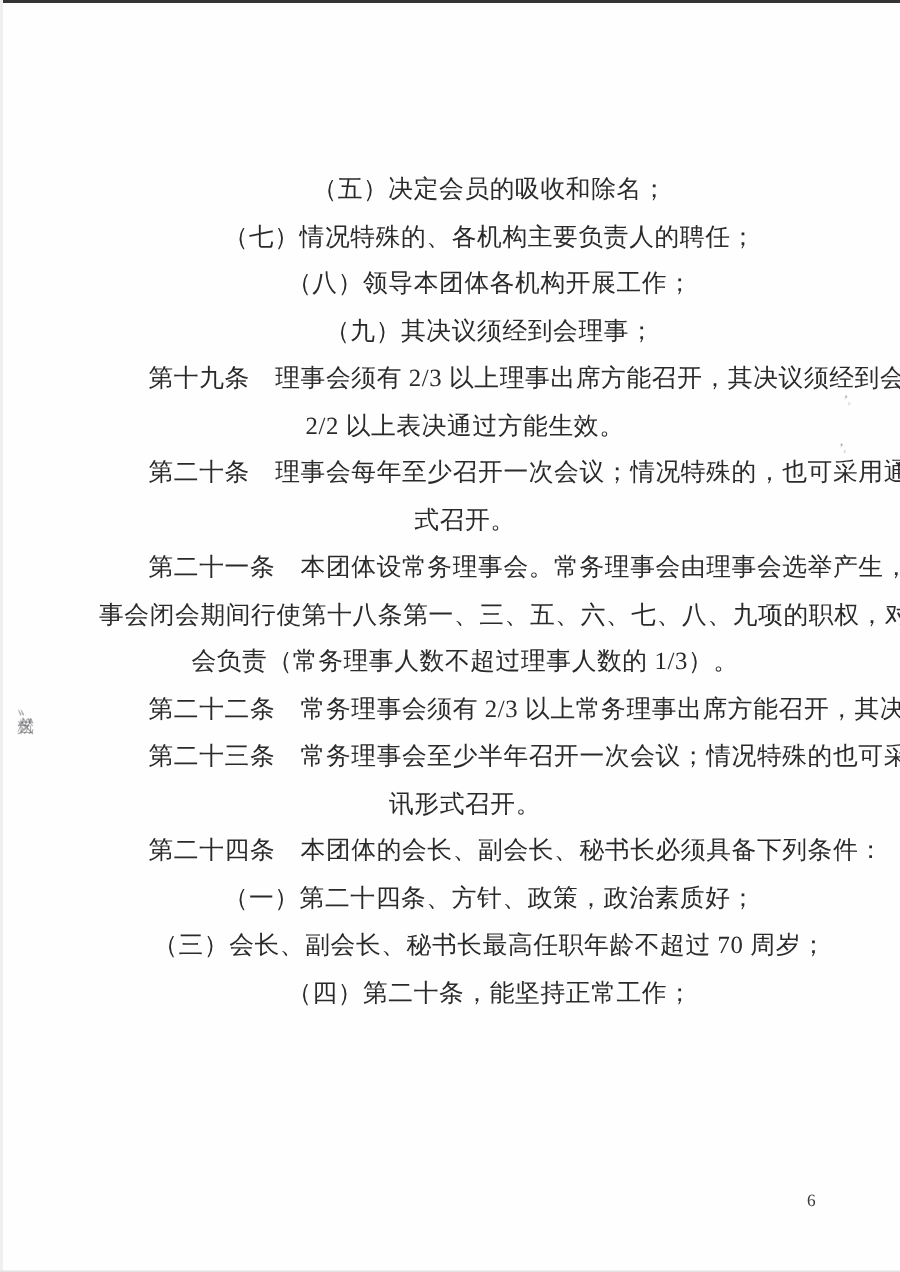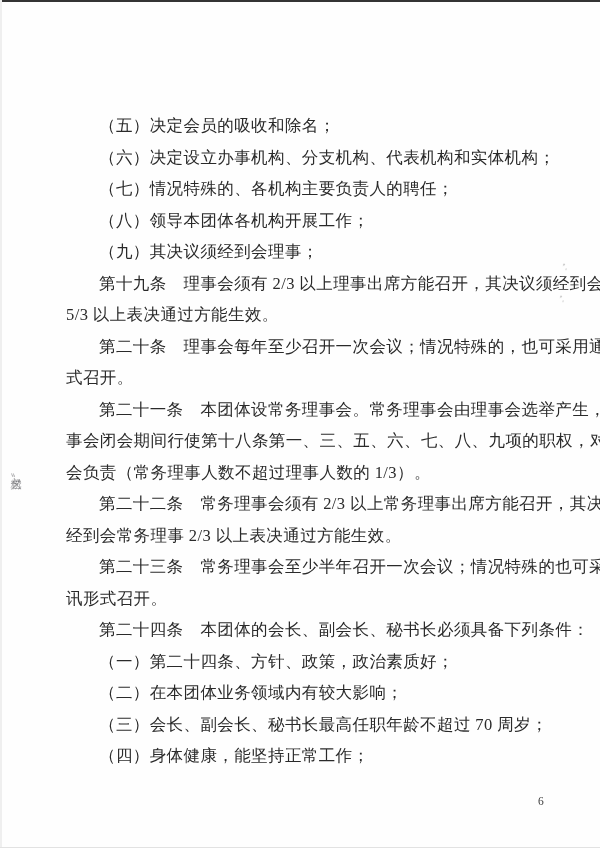--- a/index.html
+++ b/index.html
@@ -36,20 +36,21 @@
   }
   
   .text-block {
     position: absolute;
     top: 110px;
     left: 66px;
     width: 488px;
     color: #2a2a2a;
     font-size: 16.5px;
     letter-spacing: 0.4px;
+    text-align: center;
   }
   .doc-line {
     height: 31.5px;
     line-height: 31.5px;
     white-space: nowrap;
   }
   .doc-line.indent {
     text-indent: 33px;
   }
   
@@ -98,37 +99,34 @@
   <div class="scan-edge-bottom"></div>
 
   <div class="margin-artifact">〝乞丶㐅粉〟</div>
 
   <span class="stray-mark m1">ʼ˒</span>
   <span class="stray-mark m2">ʼ˒</span>
 
   <div class="text-block">
 
   <div class="doc-line indent">（五）决定会员的吸收和除名；</div>
-      <div class="doc-line indent">（六）决定设立办事机构、分支机构、代表机构和实体机构；</div>
       <div class="doc-line indent">（七）情况特殊的、各机构主要负责人的聘任；</div>
       <div class="doc-line indent">（八）领导本团体各机构开展工作；</div>
       <div class="doc-line indent">（九）其决议须经到会理事；</div>
       <div class="doc-line indent">第十九条　理事会须有 2/3 以上理事出席方能召开，其决议须经到会理事</div>
-      <div class="doc-line">5/3 以上表决通过方能生效。</div>
+      <div class="doc-line">2/2 以上表决通过方能生效。</div>
       <div class="doc-line indent">第二十条　理事会每年至少召开一次会议；情况特殊的，也可采用通讯形</div>
       <div class="doc-line">式召开。</div>
       <div class="doc-line indent">第二十一条　本团体设常务理事会。常务理事会由理事会选举产生，在理</div>
       <div class="doc-line">事会闭会期间行使第十八条第一、三、五、六、七、八、九项的职权，对理事</div>
       <div class="doc-line">会负责（常务理事人数不超过理事人数的 1/3）。</div>
       <div class="doc-line indent">第二十二条　常务理事会须有 2/3 以上常务理事出席方能召开，其决议须</div>
-      <div class="doc-line">经到会常务理事 2/3 以上表决通过方能生效。</div>
       <div class="doc-line indent">第二十三条　常务理事会至少半年召开一次会议；情况特殊的也可采用通</div>
       <div class="doc-line">讯形式召开。</div>
       <div class="doc-line indent">第二十四条　本团体的会长、副会长、秘书长必须具备下列条件：</div>
       <div class="doc-line indent">（一）第二十四条、方针、政策，政治素质好；</div>
-      <div class="doc-line indent">（二）在本团体业务领域内有较大影响；</div>
       <div class="doc-line indent">（三）会长、副会长、秘书长最高任职年龄不超过 70 周岁；</div>
-      <div class="doc-line indent">（四）身体健康，能坚持正常工作；</div>
+      <div class="doc-line indent">（四）第二十条，能坚持正常工作；</div>
     </div>
 
   <div class="page-number">6</div>
 
 </div>
 
 </body></html>

